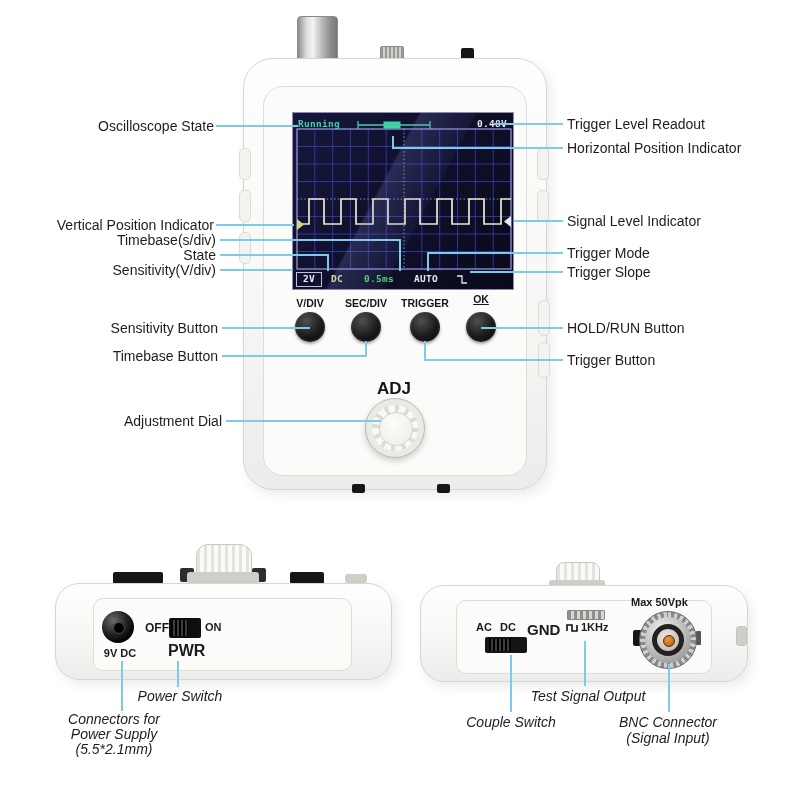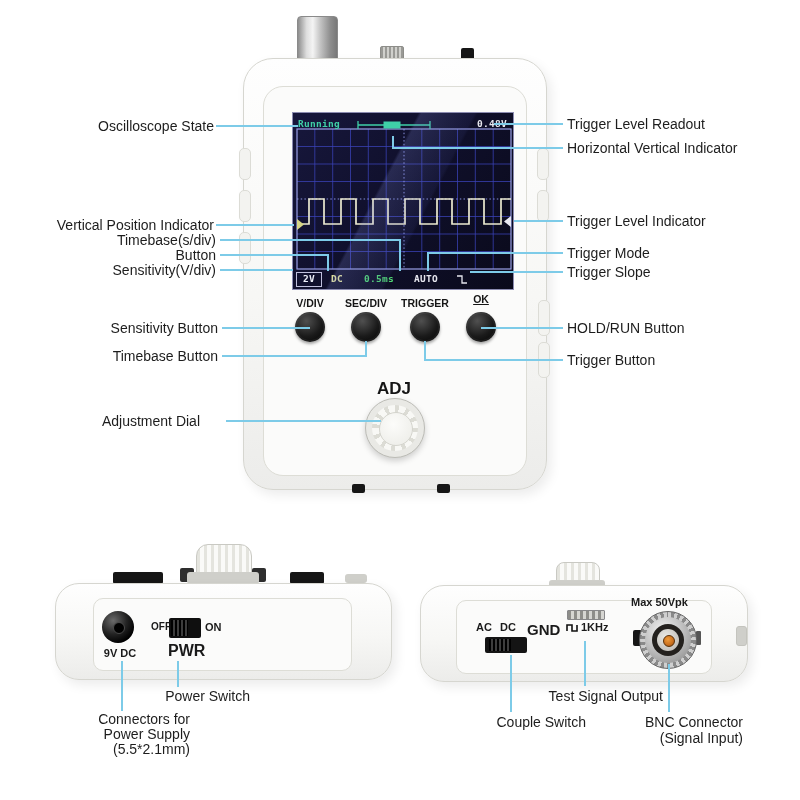--- a/index.html
+++ b/index.html
@@ -1,21 +1,21 @@
 <!DOCTYPE html>
 <html><head>
 <meta charset="utf-8">
 <style>
   html,body{margin:0;padding:0;background:#fff;}
   #canvas{position:relative;width:800px;height:800px;background:#ffffff;overflow:hidden;
           font-family:"Liberation Sans",sans-serif;}
   .abs{position:absolute;}
   
   .lbl{position:absolute;font-size:14px;line-height:16px;color:#1d1d1d;white-space:nowrap;}
-  .lbl.ctr{text-align:right;white-space:normal;}
+  .lbl.ctr{text-align:center;white-space:normal;font-style:italic;}
   
   .shell{position:absolute;background:linear-gradient(180deg,#fefefe 0%,#f7f7f5 55%,#ececea 100%);
          border:1px solid #d6d6d0;box-shadow:4px 5px 12px rgba(0,0,0,0.08);}
   .panel{position:absolute;border:1px solid #ddddd6;border-radius:12px;background:#fbfbfa;}
   .sidetab{position:absolute;background:#f3f3f0;border:1px solid #dcdcd6;border-radius:5px;}
   
   .screen{position:absolute;left:292px;top:112px;width:220px;height:176px;
           background:linear-gradient(125deg,#17173c 0%,#10102c 45%,#0a0a1b 100%);
           border:1px solid #8b8bb0;}
   .screen::after{content:"";position:absolute;inset:0;pointer-events:none;
@@ -117,21 +117,21 @@
     <div class="graybit" style="left:345px;top:574px;width:22px;height:9px;"></div>
 
     <div class="shell" style="left:55px;top:583px;width:335px;height:95px;border-radius:24px;"></div>
     <div class="panel" style="left:93px;top:598px;width:257px;height:71px;border-radius:10px;"></div>
 
     <div class="abs" style="left:102px;top:611px;width:32px;height:32px;border-radius:50%;
                 background:radial-gradient(circle at 35% 30%,#6a6a6a 0%,#222 45%,#000 75%);"></div>
     <div class="abs" style="left:113px;top:622px;width:10px;height:10px;border-radius:50%;background:#000;border:1px solid #4a4a4a;"></div>
     <span class="devtxt" style="left:98px;top:647px;width:44px;text-align:center;font-size:11px;">9V DC</span>
 
-    <span class="devtxt" style="left:143px;top:621px;width:28px;text-align:right;font-size:10px;">OFF</span>
+    <span class="devtxt" style="left:143px;top:621px;width:28px;text-align:center;font-size:12px;">OFF</span>
     <div class="blackbit" style="left:169px;top:618px;width:32px;height:20px;background:#0f0f0f;"></div>
     <div class="abs" style="left:171px;top:620px;width:17px;height:16px;background:repeating-linear-gradient(90deg,#000 0 2px,#3d3d3d 2px 4px);"></div>
     <span class="devtxt" style="left:205px;top:621px;font-size:11px;">ON</span>
     <span class="devtxt" style="left:168px;top:642px;width:34px;text-align:center;font-size:16px;">PWR</span>
   </div>
 
   <div>
     <div class="knurlknob" style="left:556px;top:562px;width:42px;height:24px;border-radius:8px 8px 3px 3px;"></div>
     <div class="graybit" style="left:549px;top:580px;width:56px;height:8px;"></div>
 
@@ -188,29 +188,29 @@
       <polyline points="178,661 178,687"></polyline>
       <polyline points="511,655 511,712"></polyline>
       <polyline points="585,641 585,686"></polyline>
       <polyline points="669,664 669,712"></polyline>
     </g>
   </svg>
 
   <span class="lbl" style="right:586px;top:118px;">Oscilloscope State</span>
   <span class="lbl" style="right:586px;top:217px;">Vertical Position Indicator</span>
   <span class="lbl" style="right:584px;top:232px;">Timebase(s/div)</span>
-  <span class="lbl" style="right:584px;top:247px;">Button</span>
+  <span class="lbl" style="right:584px;top:247px;">State</span>
   <span class="lbl" style="right:584px;top:262px;">Sensitivity(V/div)</span>
   <span class="lbl" style="right:582px;top:320px;">Sensitivity Button</span>
   <span class="lbl" style="right:582px;top:348px;">Timebase Button</span>
-  <span class="lbl" style="right:600px;top:413px;">Adjustment Dial</span>
+  <span class="lbl" style="right:578px;top:413px;">Adjustment Dial</span>
 
   <span class="lbl" style="left:567px;top:116px;">Trigger Level Readout</span>
-  <span class="lbl" style="left:567px;top:140px;">Horizontal Vertical Indicator</span>
-  <span class="lbl" style="left:567px;top:213px;">Trigger Level Indicator</span>
+  <span class="lbl" style="left:567px;top:140px;">Horizontal Position Indicator</span>
+  <span class="lbl" style="left:567px;top:213px;">Signal Level Indicator</span>
   <span class="lbl" style="left:567px;top:245px;">Trigger Mode</span>
   <span class="lbl" style="left:567px;top:264px;">Trigger Slope</span>
   <span class="lbl" style="left:567px;top:320px;">HOLD/RUN Button</span>
   <span class="lbl" style="left:567px;top:352px;">Trigger Button</span>
 
   <div class="lbl ctr" style="left:110px;top:688px;width:140px;">Power Switch</div>
   <div class="lbl ctr" style="left:38px;top:712px;width:152px;line-height:15px;">
     <span style="display:block;">Connectors for</span>
     <span style="display:block;">Power Supply</span>
     <span style="display:block;">(5.5*2.1mm)</span>

